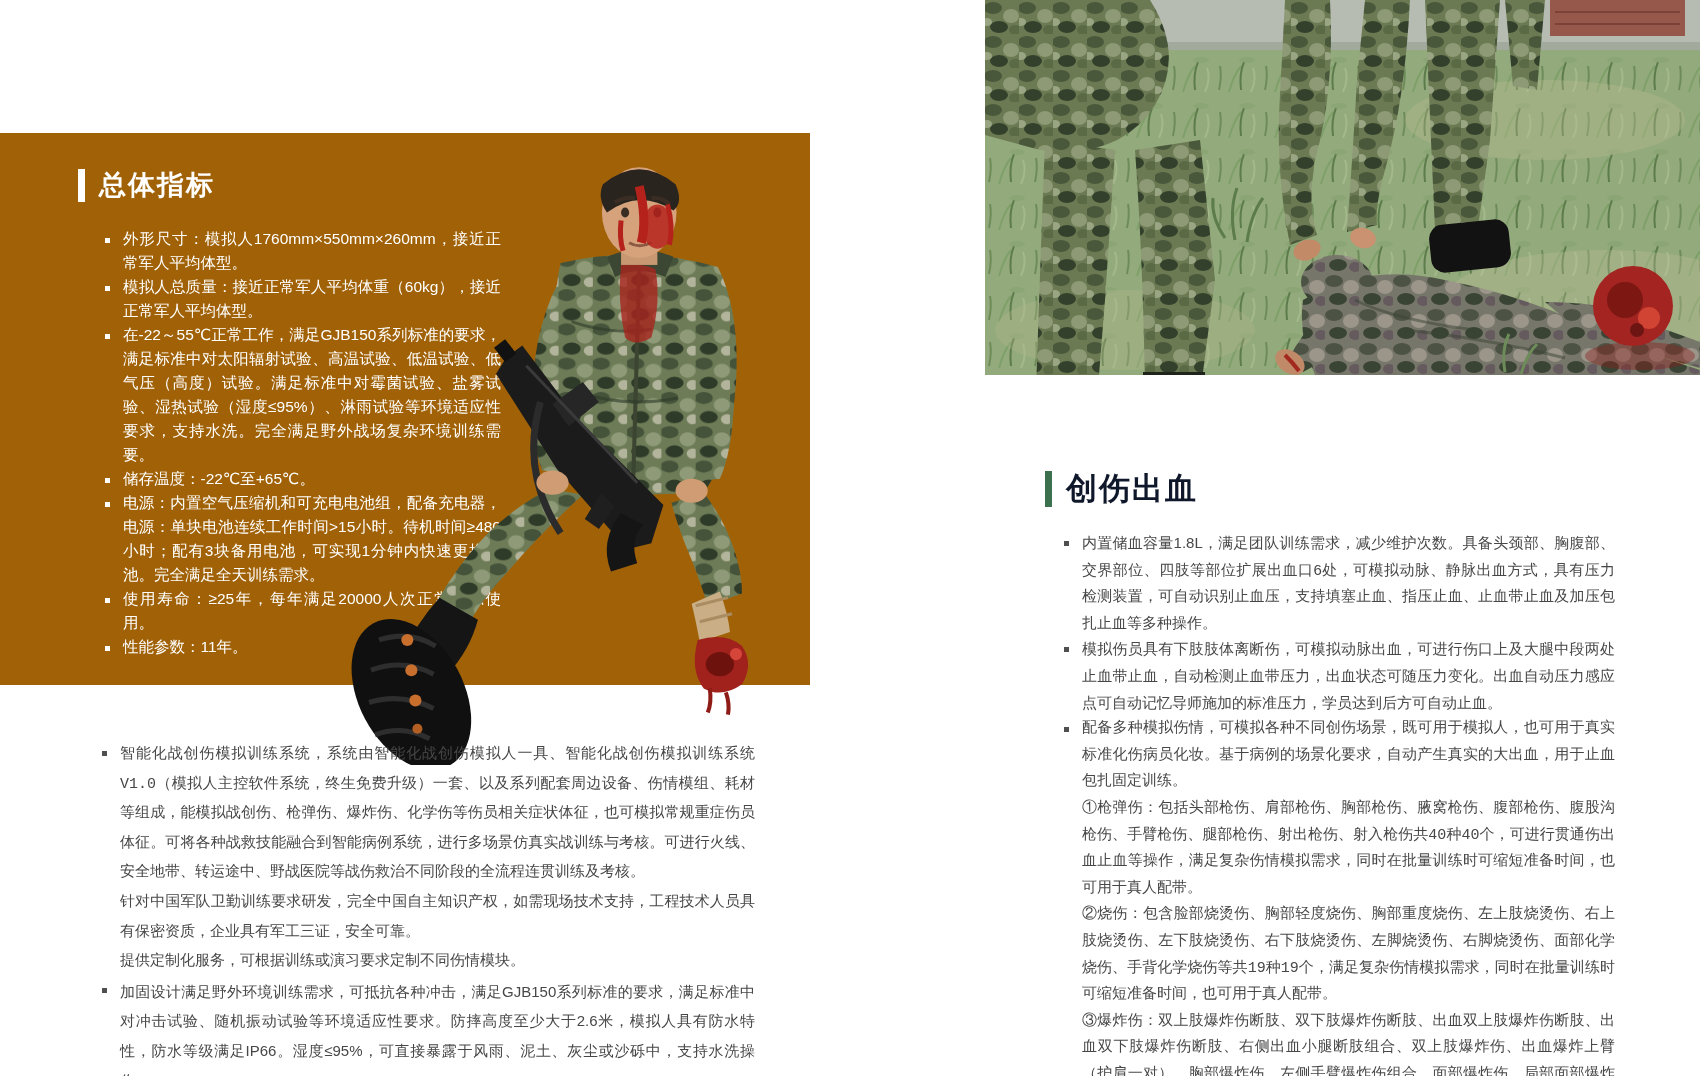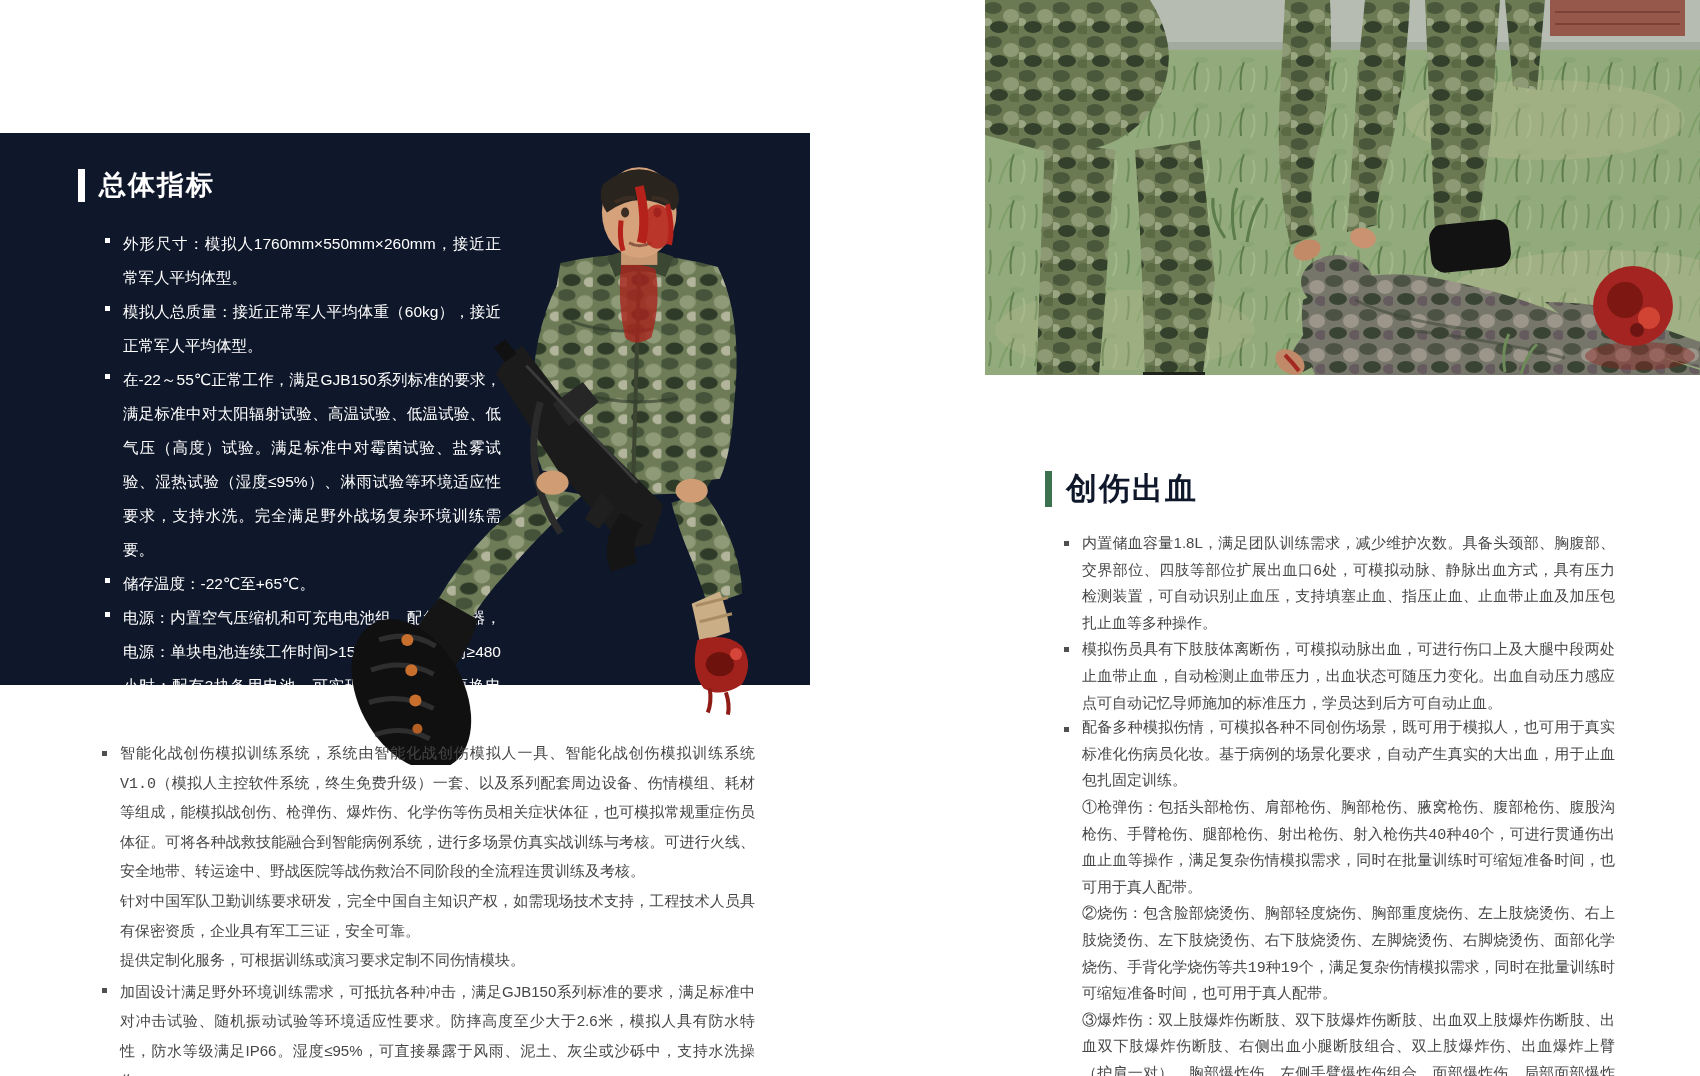--- a/index.html
+++ b/index.html
@@ -1,35 +1,35 @@
 <!DOCTYPE html>
 <html><head>
 <meta charset="utf-8">
 <style>
   html,body{margin:0;padding:0;background:#ffffff;}
   .page{
     position:relative;width:1700px;height:1076px;background:#ffffff;
     overflow:hidden;font-family:"Liberation Sans","DejaVu Sans",sans-serif;
   }
   
-  .overall{position:absolute;left:0;top:133px;width:810px;height:552px;background:#0f172a;}
+  .overall{position:absolute;left:0;top:133px;width:810px;height:552px;background:#a16207;}
   .overall-inner{padding:34px 0 0 78px;}
   
   .sec-head{display:flex;align-items:center;gap:14px;}
   .sec-bar{width:7px;height:36px;background:#3c7150;flex:0 0 auto;}
   .sec-title{font-size:31px;font-weight:bold;color:#0f172a;letter-spacing:2px;white-space:nowrap;}
   .overall .sec-bar{background:#ffffff;height:33px;}
   .overall .sec-title{color:#ffffff;font-size:27px;}
   
   .spec-list{list-style:none;margin:0;padding:0;}
   .spec-list li{position:relative;padding-left:20px;text-align:justify;text-justify:inter-ideograph;}
   .spec-list li::before{
     content:"";position:absolute;left:2px;top:11px;width:5px;height:5px;background:#4f4f4f;
   }
-  .overall .spec-list{margin:24px 0 0 25px;width:398px;font-size:15.5px;line-height:34px;color:#ffffff;}
+  .overall .spec-list{margin:24px 0 0 25px;width:398px;font-size:15.5px;line-height:24px;color:#ffffff;}
   .overall .spec-list li::before{background:#ffffff;top:11px;}
   .perf{position:absolute;left:80px;top:712px;width:690px;}
   .perf .spec-list{margin:28px 0 0 20px;width:655px;font-size:15px;line-height:29.6px;color:#474747;}
   .trauma{position:absolute;left:1045px;top:468px;width:580px;}
   .trauma .spec-list{margin:20px 0 0 17px;width:553px;font-size:15px;line-height:26.6px;color:#474747;}
   .spec-list p{margin:0;font-family:Liberation Mono, monospace;}
   
   .photo-field{position:absolute;left:985px;top:0;width:715px;height:375px;}
   .figure-cutout{position:absolute;left:318px;top:150px;width:465px;height:615px;}
   svg{display:block;}

